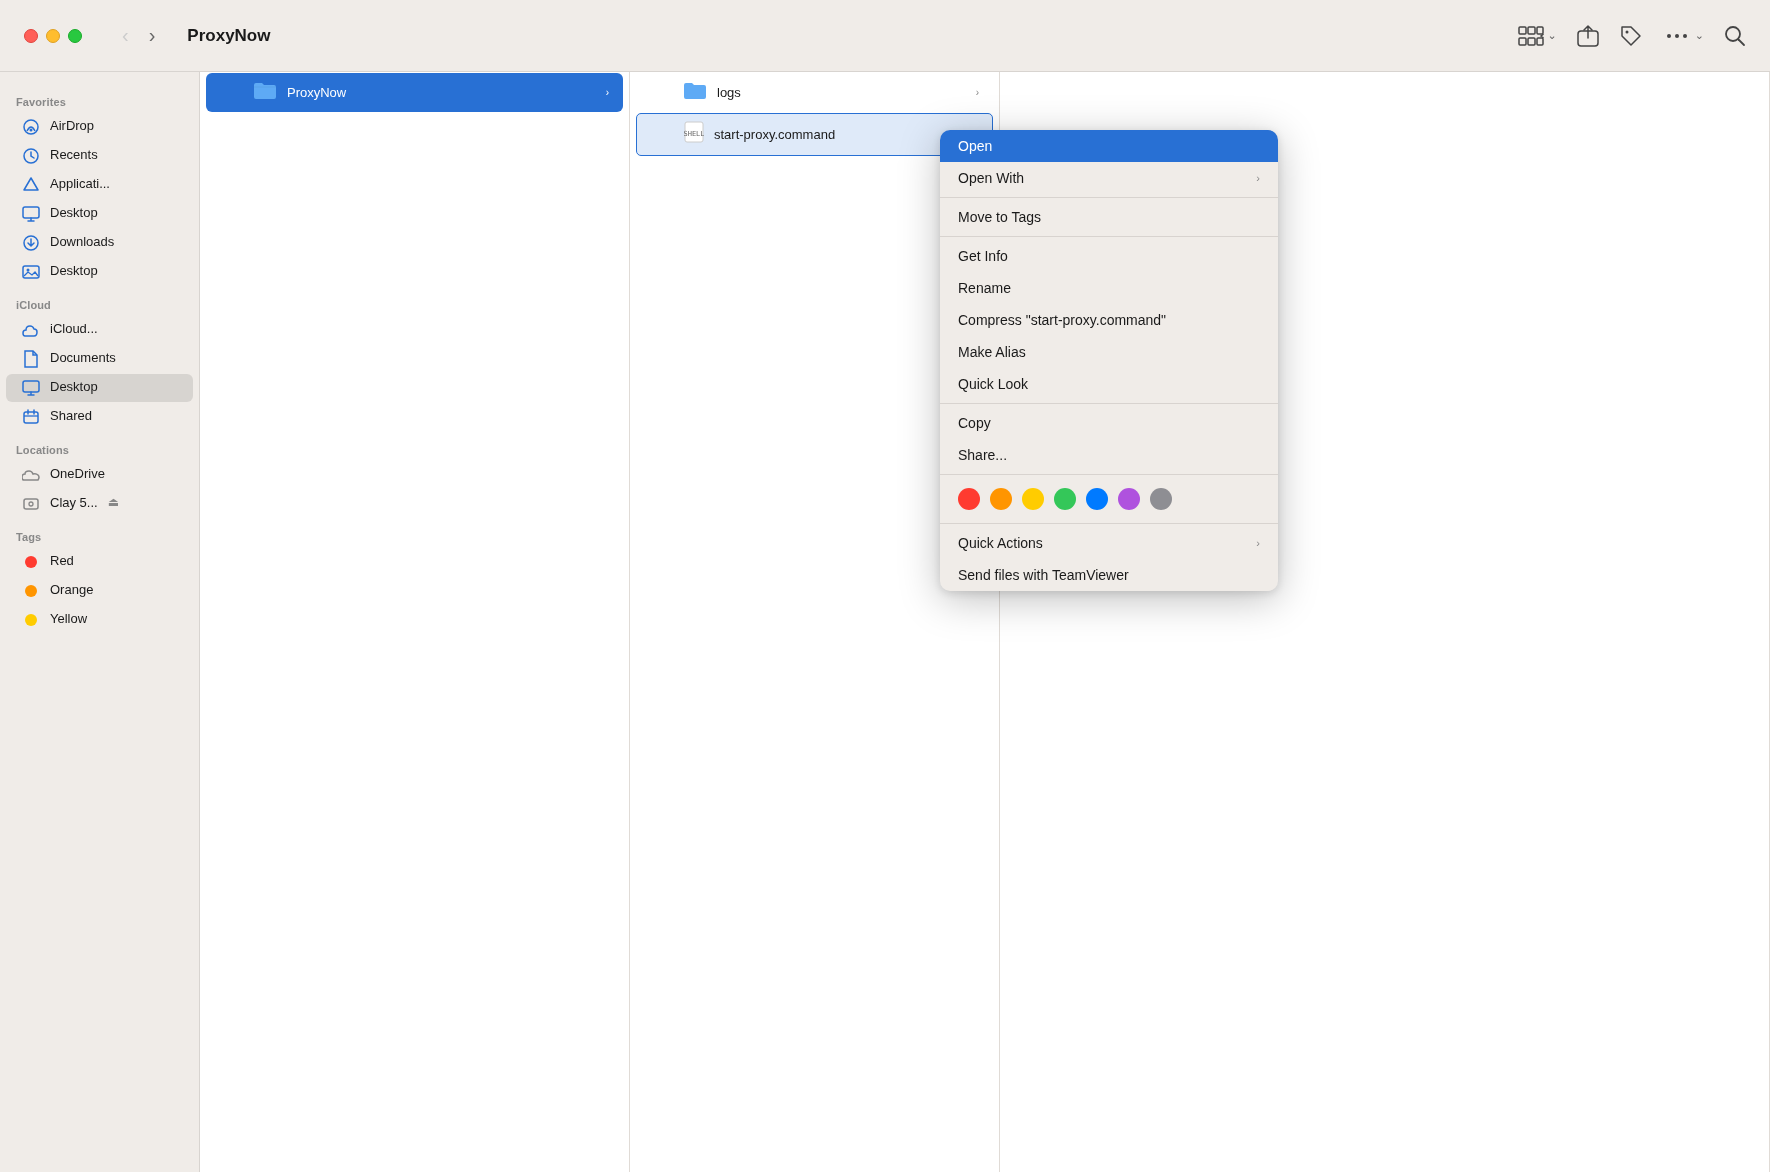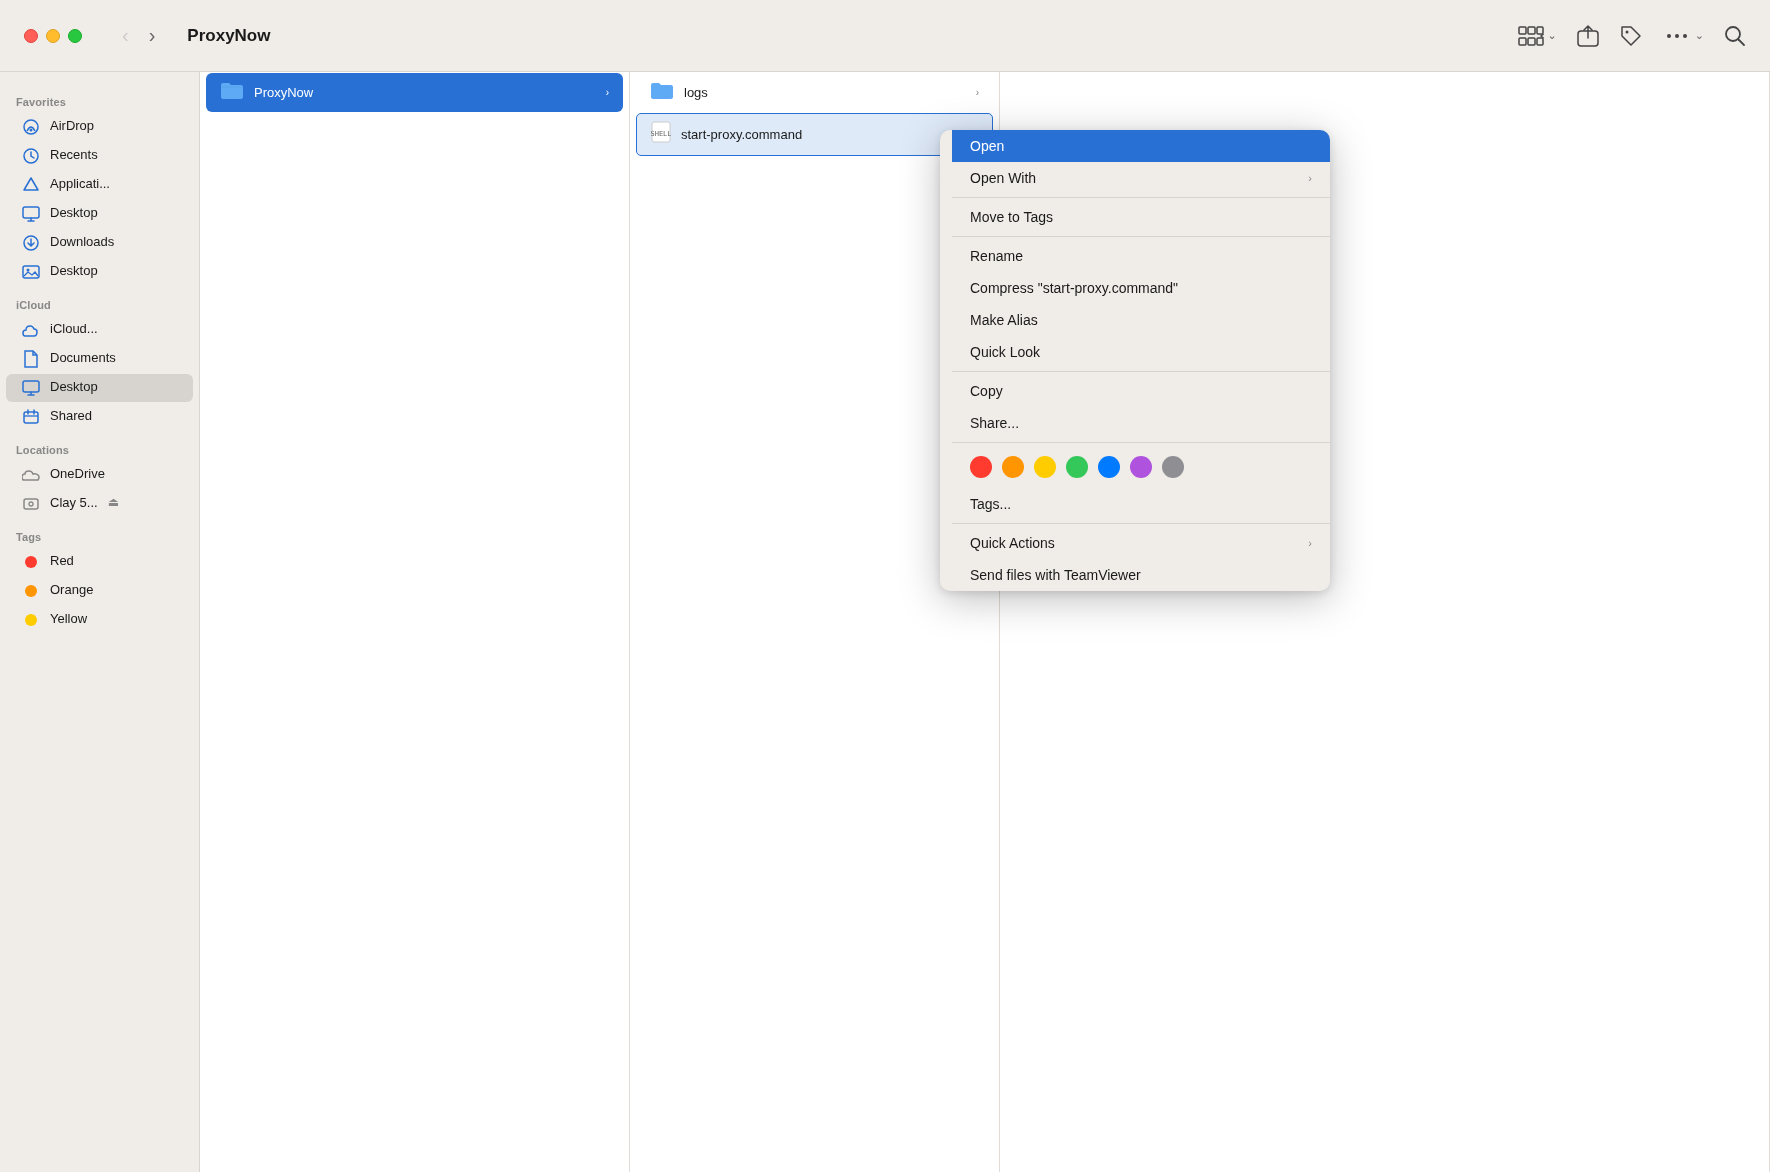--- a/index.html
+++ b/index.html
@@ -154,40 +154,39 @@
     .finder-item.selected {
       background: #2870d4;
       color: #fff;
       border-radius: 6px;
     }
     .finder-item.selected-light {
       background: rgba(40, 112, 212, 0.15);
       border: 1.5px solid #2870d4;
       border-radius: 5px;
     }
-    .finder-item-icon { font-size: 18px; }
+    .finder-item-icon { font-size: 18px; margin-left: 33px; }
     .finder-item-label { flex: 1; font-size: 13px; }
     .finder-item-chevron { font-size: 10px; color: #888; }
     .finder-item.selected .finder-item-chevron { color: #fff; }
 
     
     .context-menu-overlay {
       position: absolute;
       top: 130px;
       left: 940px;
       z-index: 100;
     }
     .context-menu {
-      width: 390px;
+      width: 338px;
       background: #f0ece8;
       border-radius: 10px;
       box-shadow: 0 8px 40px rgba(0,0,0,0.25), 0 2px 8px rgba(0,0,0,0.12);
       overflow: hidden;
       font-size: 14px;
-      padding-left: 12px;
     }
     .cm-item {
       display: flex;
       align-items: center;
       padding: 8px 18px;
       cursor: pointer;
       color: #1a1a1a;
       gap: 8px;
     }
     .cm-item.highlighted {
@@ -463,20 +462,23 @@
       <div class="cm-item">
         <span class="cm-item-label">Open With</span>
         <span class="cm-item-chevron">›</span>
       </div>
       <div class="cm-separator"></div>
       <div class="cm-item">
         <span class="cm-item-label">Move to Tags</span>
       </div>
       <div class="cm-separator"></div>
       <div class="cm-item">
+        <span class="cm-item-label">Get Info</span>
+      </div>
+      <div class="cm-item">
         <span class="cm-item-label">Rename</span>
       </div>
       <div class="cm-item">
         <span class="cm-item-label">Compress "start-proxy.command"</span>
       </div>
       <div class="cm-item">
         <span class="cm-item-label">Make Alias</span>
       </div>
       <div class="cm-item">
         <span class="cm-item-label">Quick Look</span>
@@ -492,23 +494,20 @@
 
       <div class="cm-colors">
         <div class="cm-color-dot" style="background:#ff3b30;"></div>
         <div class="cm-color-dot" style="background:#ff9500;"></div>
         <div class="cm-color-dot" style="background:#ffcc00;"></div>
         <div class="cm-color-dot" style="background:#34c759;"></div>
         <div class="cm-color-dot" style="background:#007aff;"></div>
         <div class="cm-color-dot" style="background:#af52de;"></div>
         <div class="cm-color-dot" style="background:#8e8e93;"></div>
       </div>
-      <div class="cm-item">
-        <span class="cm-item-label">Tags...</span>
-      </div>
       <div class="cm-separator"></div>
       <div class="cm-item">
         <span class="cm-item-label">Quick Actions</span>
         <span class="cm-item-chevron">›</span>
       </div>
       <div class="cm-item">
         <span class="cm-item-label">Send files with TeamViewer</span>
       </div>
     </div>
   </div>

